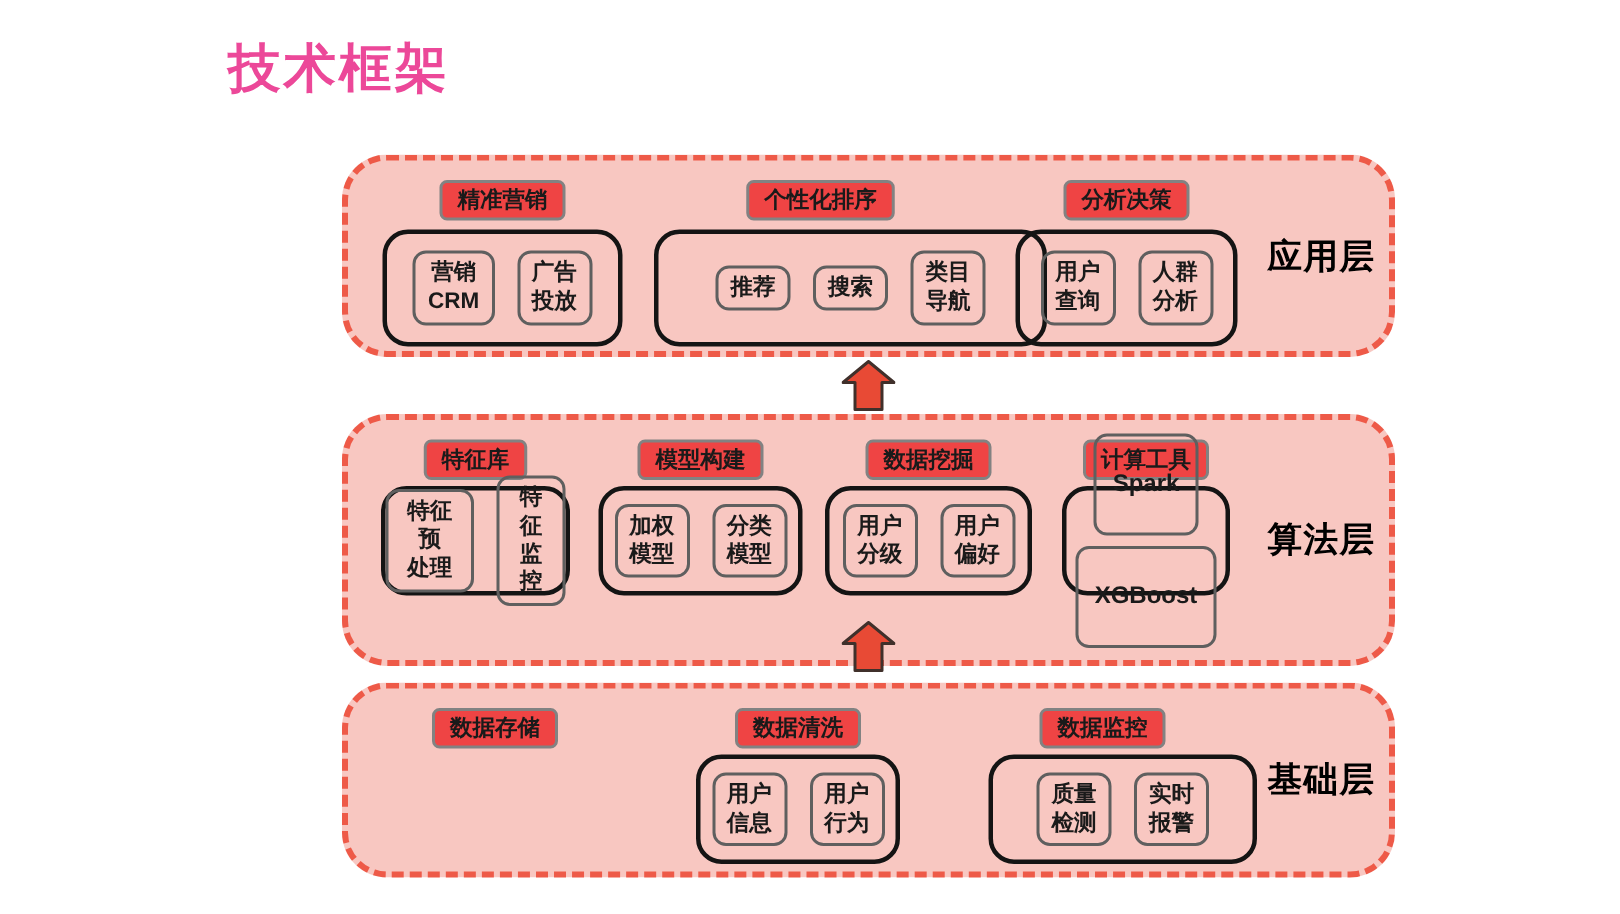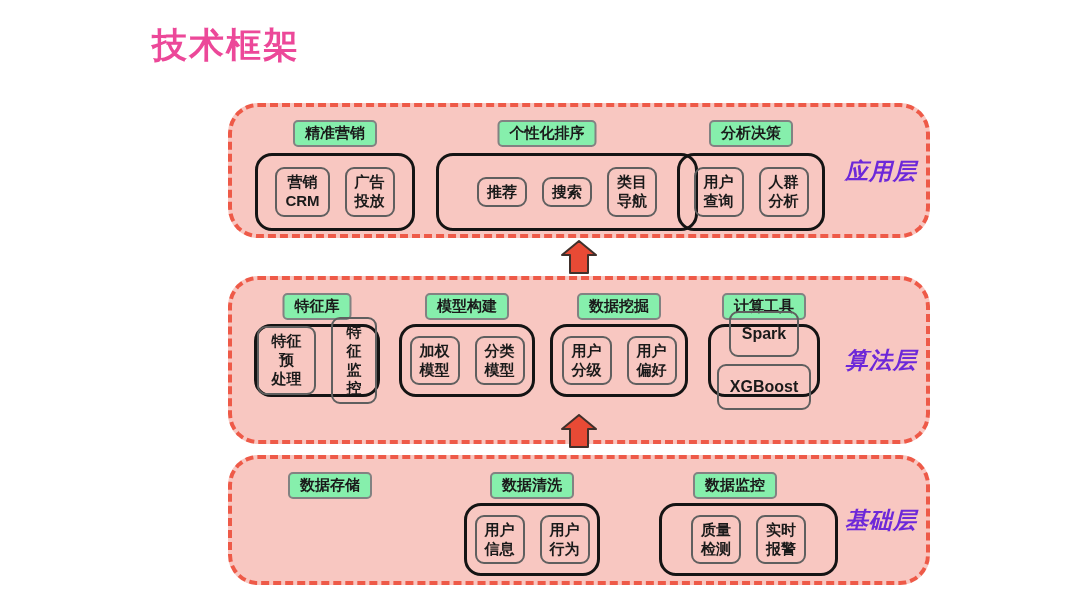--- a/index.html
+++ b/index.html
@@ -15,45 +15,45 @@
   .layer{
     position:absolute;left:228px;width:702px;box-sizing:border-box;
     background:#f8c7c1;border:4px dashed #ee5a48;border-radius:30px;
   }
   .layer-1{top:103px;height:135px;}
   .layer-2{top:276px;height:168px;}
   .layer-3{top:455px;height:130px;}
   
   .glabel{
     position:absolute;top:13px;transform:translateX(-50%);
-    background:#86efac;border:2px solid #828282;border-radius:5px;
+    background:#ef4444;border:2px solid #828282;border-radius:5px;
     padding:2px 10px;font-size:15px;font-weight:bold;white-space:nowrap;
     box-sizing:border-box;
   }
   
   .gbox{
     position:absolute;box-sizing:border-box;
     border:3px solid #141414;border-radius:17px;
     display:flex;align-items:center;justify-content:center;gap:15px;
   }
   .layer-1 .gbox{top:46px;height:78px;}
   .layer-2 .gbox,.layer-3 .gbox{top:44px;height:73px;}
   .gbox.stacked{flex-direction:column;gap:7px;}
   
   .item{
     box-sizing:border-box;border:2px solid #5f5f5f;border-radius:9px;
     background:transparent;padding:4px 8px;min-width:44px;
     font-size:15px;font-weight:bold;text-align:center;
     white-space:pre-line;line-height:1.25;
   }
-  .item.latin{font-size:16px;padding:11px 11px;}
+  .item.latin{font-size:16px;padding:22px 11px;}
   
   .side{
     position:absolute;left:613px;top:50%;transform:translateY(-50%);
-    font-size:23px;font-weight:800;color:#6d28d9;white-space:nowrap;letter-spacing:1px;font-style:italic;
+    font-size:23px;font-weight:800;color:#000000;white-space:nowrap;letter-spacing:1px;
   }
   .arrow{position:absolute;width:36px;height:34px;}
   .arrow-1{left:561px;top:240px;}
   .arrow-2{left:561px;top:414px;}
 </style>
 </head>
 <body>
 
 <div id="canvas">
 

